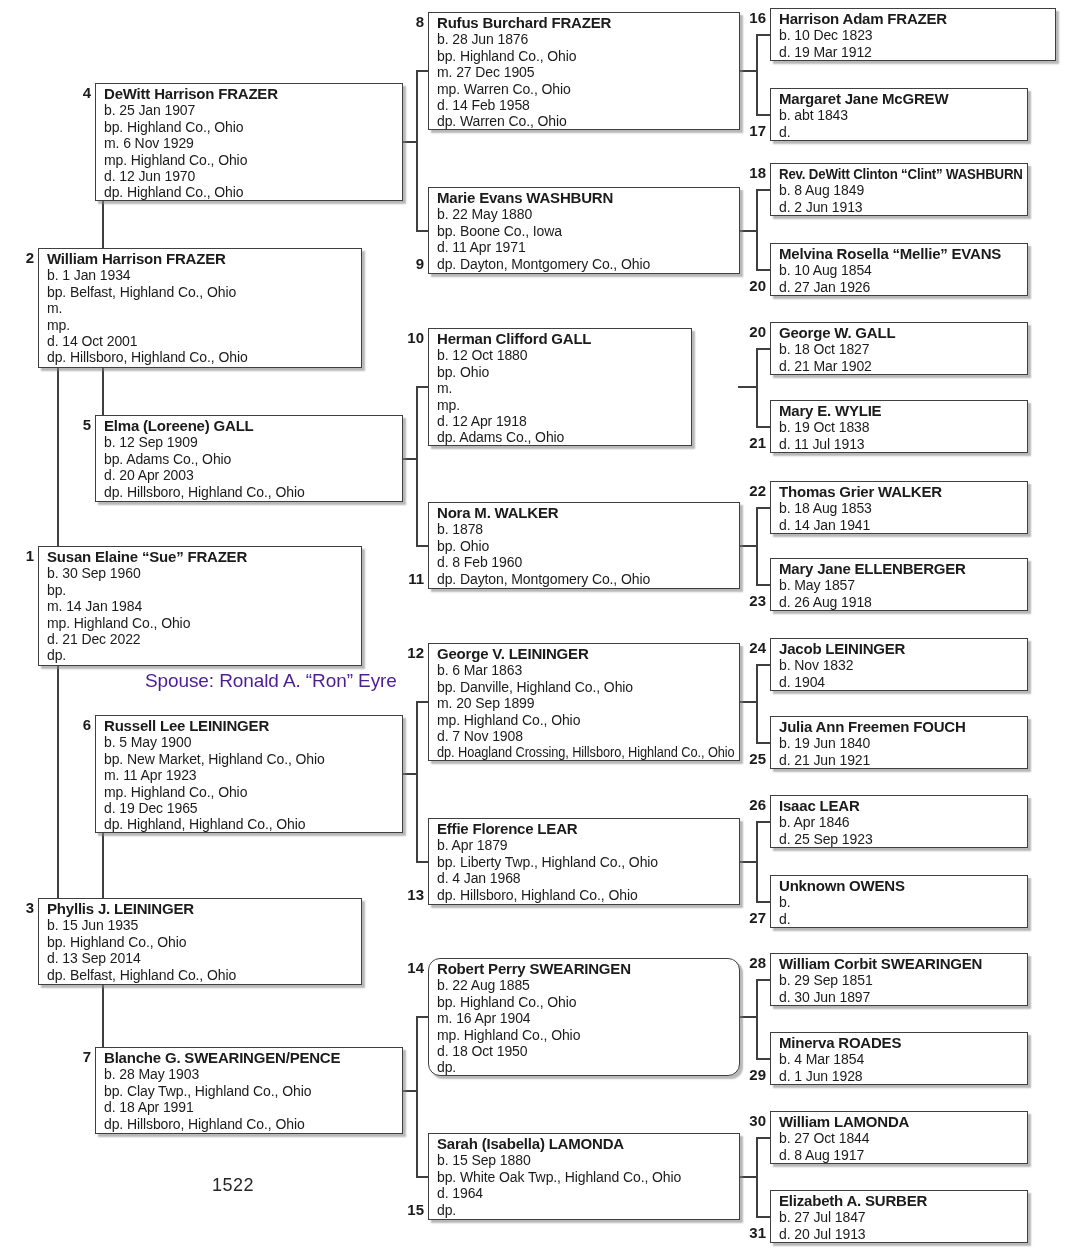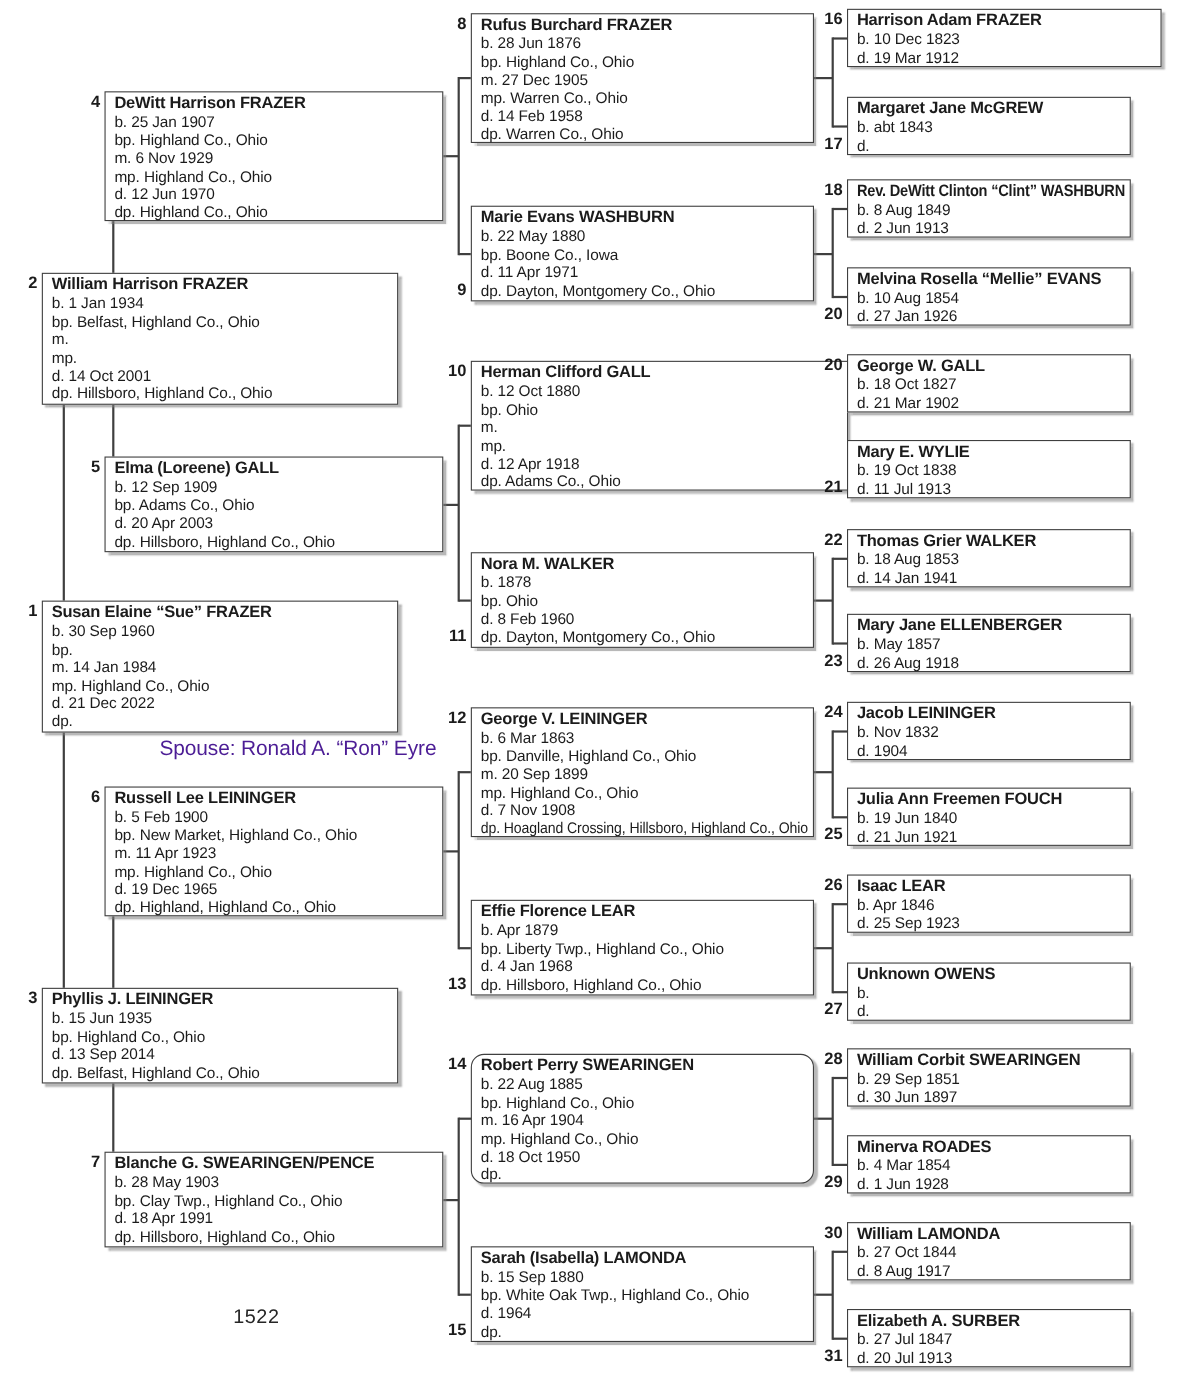--- a/index.html
+++ b/index.html
@@ -25,21 +25,21 @@
   }
   .pnum{
     position:absolute;right:100%;margin-right:5px;top:1px;
     font-weight:bold;font-size:15px;line-height:16.4px;white-space:nowrap;
   }
   .pnum.bottom{top:auto;bottom:1px;}
   .note{
     position:absolute;z-index:2;font-size:19px;color:#4c1d95;letter-spacing:-0.1px;
   }
   .pageno{
-    position:absolute;z-index:2;font-size:18px;color:#262626;letter-spacing:0.5px;margin-top:12px;
+    position:absolute;z-index:2;font-size:18px;color:#262626;letter-spacing:0.5px;
   }
 </style>
 </head>
 <body>
 
 <div id="chart">
   <div id="lines">
       <div class="cline" style="left: 57px; top: 307px; width: 2px; height: 635.5px;"></div>
       <div class="cline" style="left: 40px; top: 307px; width: 18px; height: 2px;"></div>
       <div class="cline" style="left: 40px; top: 940.5px; width: 18px; height: 2px;"></div>
@@ -144,21 +144,21 @@
         <span class="pnum">5</span>
         <div class="pname">Elma (Loreene) GALL</div>
         <div class="pline">b. 12 Sep 1909</div>
         <div class="pline">bp. Adams Co., Ohio</div>
         <div class="pline">d. 20 Apr 2003</div>
         <div class="pline">dp. Hillsboro, Highland Co., Ohio</div>
       </div>
       <div class="pbox" style="left: 95px; top: 715px; width: 308px; height: 118px;">
         <span class="pnum">6</span>
         <div class="pname">Russell Lee LEININGER</div>
-        <div class="pline">b. 5 Feb 1900</div>
+        <div class="pline">b. 5 May 1900</div>
         <div class="pline">bp. New Market, Highland Co., Ohio</div>
         <div class="pline">m. 11 Apr 1923</div>
         <div class="pline">mp. Highland Co., Ohio</div>
         <div class="pline">d. 19 Dec 1965</div>
         <div class="pline">dp. Highland, Highland Co., Ohio</div>
       </div>
       <div class="pbox" style="left: 95px; top: 1047px; width: 308px; height: 87px;">
         <span class="pnum">7</span>
         <div class="pname">Blanche G. SWEARINGEN/PENCE</div>
         <div class="pline">b. 28 May 1903</div>
@@ -177,21 +177,21 @@
         <div class="pline">dp. Warren Co., Ohio</div>
       </div>
       <div class="pbox" style="left: 428px; top: 187px; width: 312px; height: 87px;">
         <span class="pnum bottom">9</span>
         <div class="pname">Marie Evans WASHBURN</div>
         <div class="pline">b. 22 May 1880</div>
         <div class="pline">bp. Boone Co., Iowa</div>
         <div class="pline">d. 11 Apr 1971</div>
         <div class="pline">dp. Dayton, Montgomery Co., Ohio</div>
       </div>
-      <div class="pbox" style="left: 428px; top: 328px; width: 343px; height: 118px;">
+      <div class="pbox" style="left: 428px; top: 328px; width: 264px; height: 118px;">
         <span class="pnum">10</span>
         <div class="pname">Herman Clifford GALL</div>
         <div class="pline">b. 12 Oct 1880</div>
         <div class="pline">bp. Ohio</div>
         <div class="pline">m.</div>
         <div class="pline">mp.</div>
         <div class="pline">d. 12 Apr 1918</div>
         <div class="pline">dp. Adams Co., Ohio</div>
       </div>
       <div class="pbox" style="left: 428px; top: 502px; width: 312px; height: 87px;">

